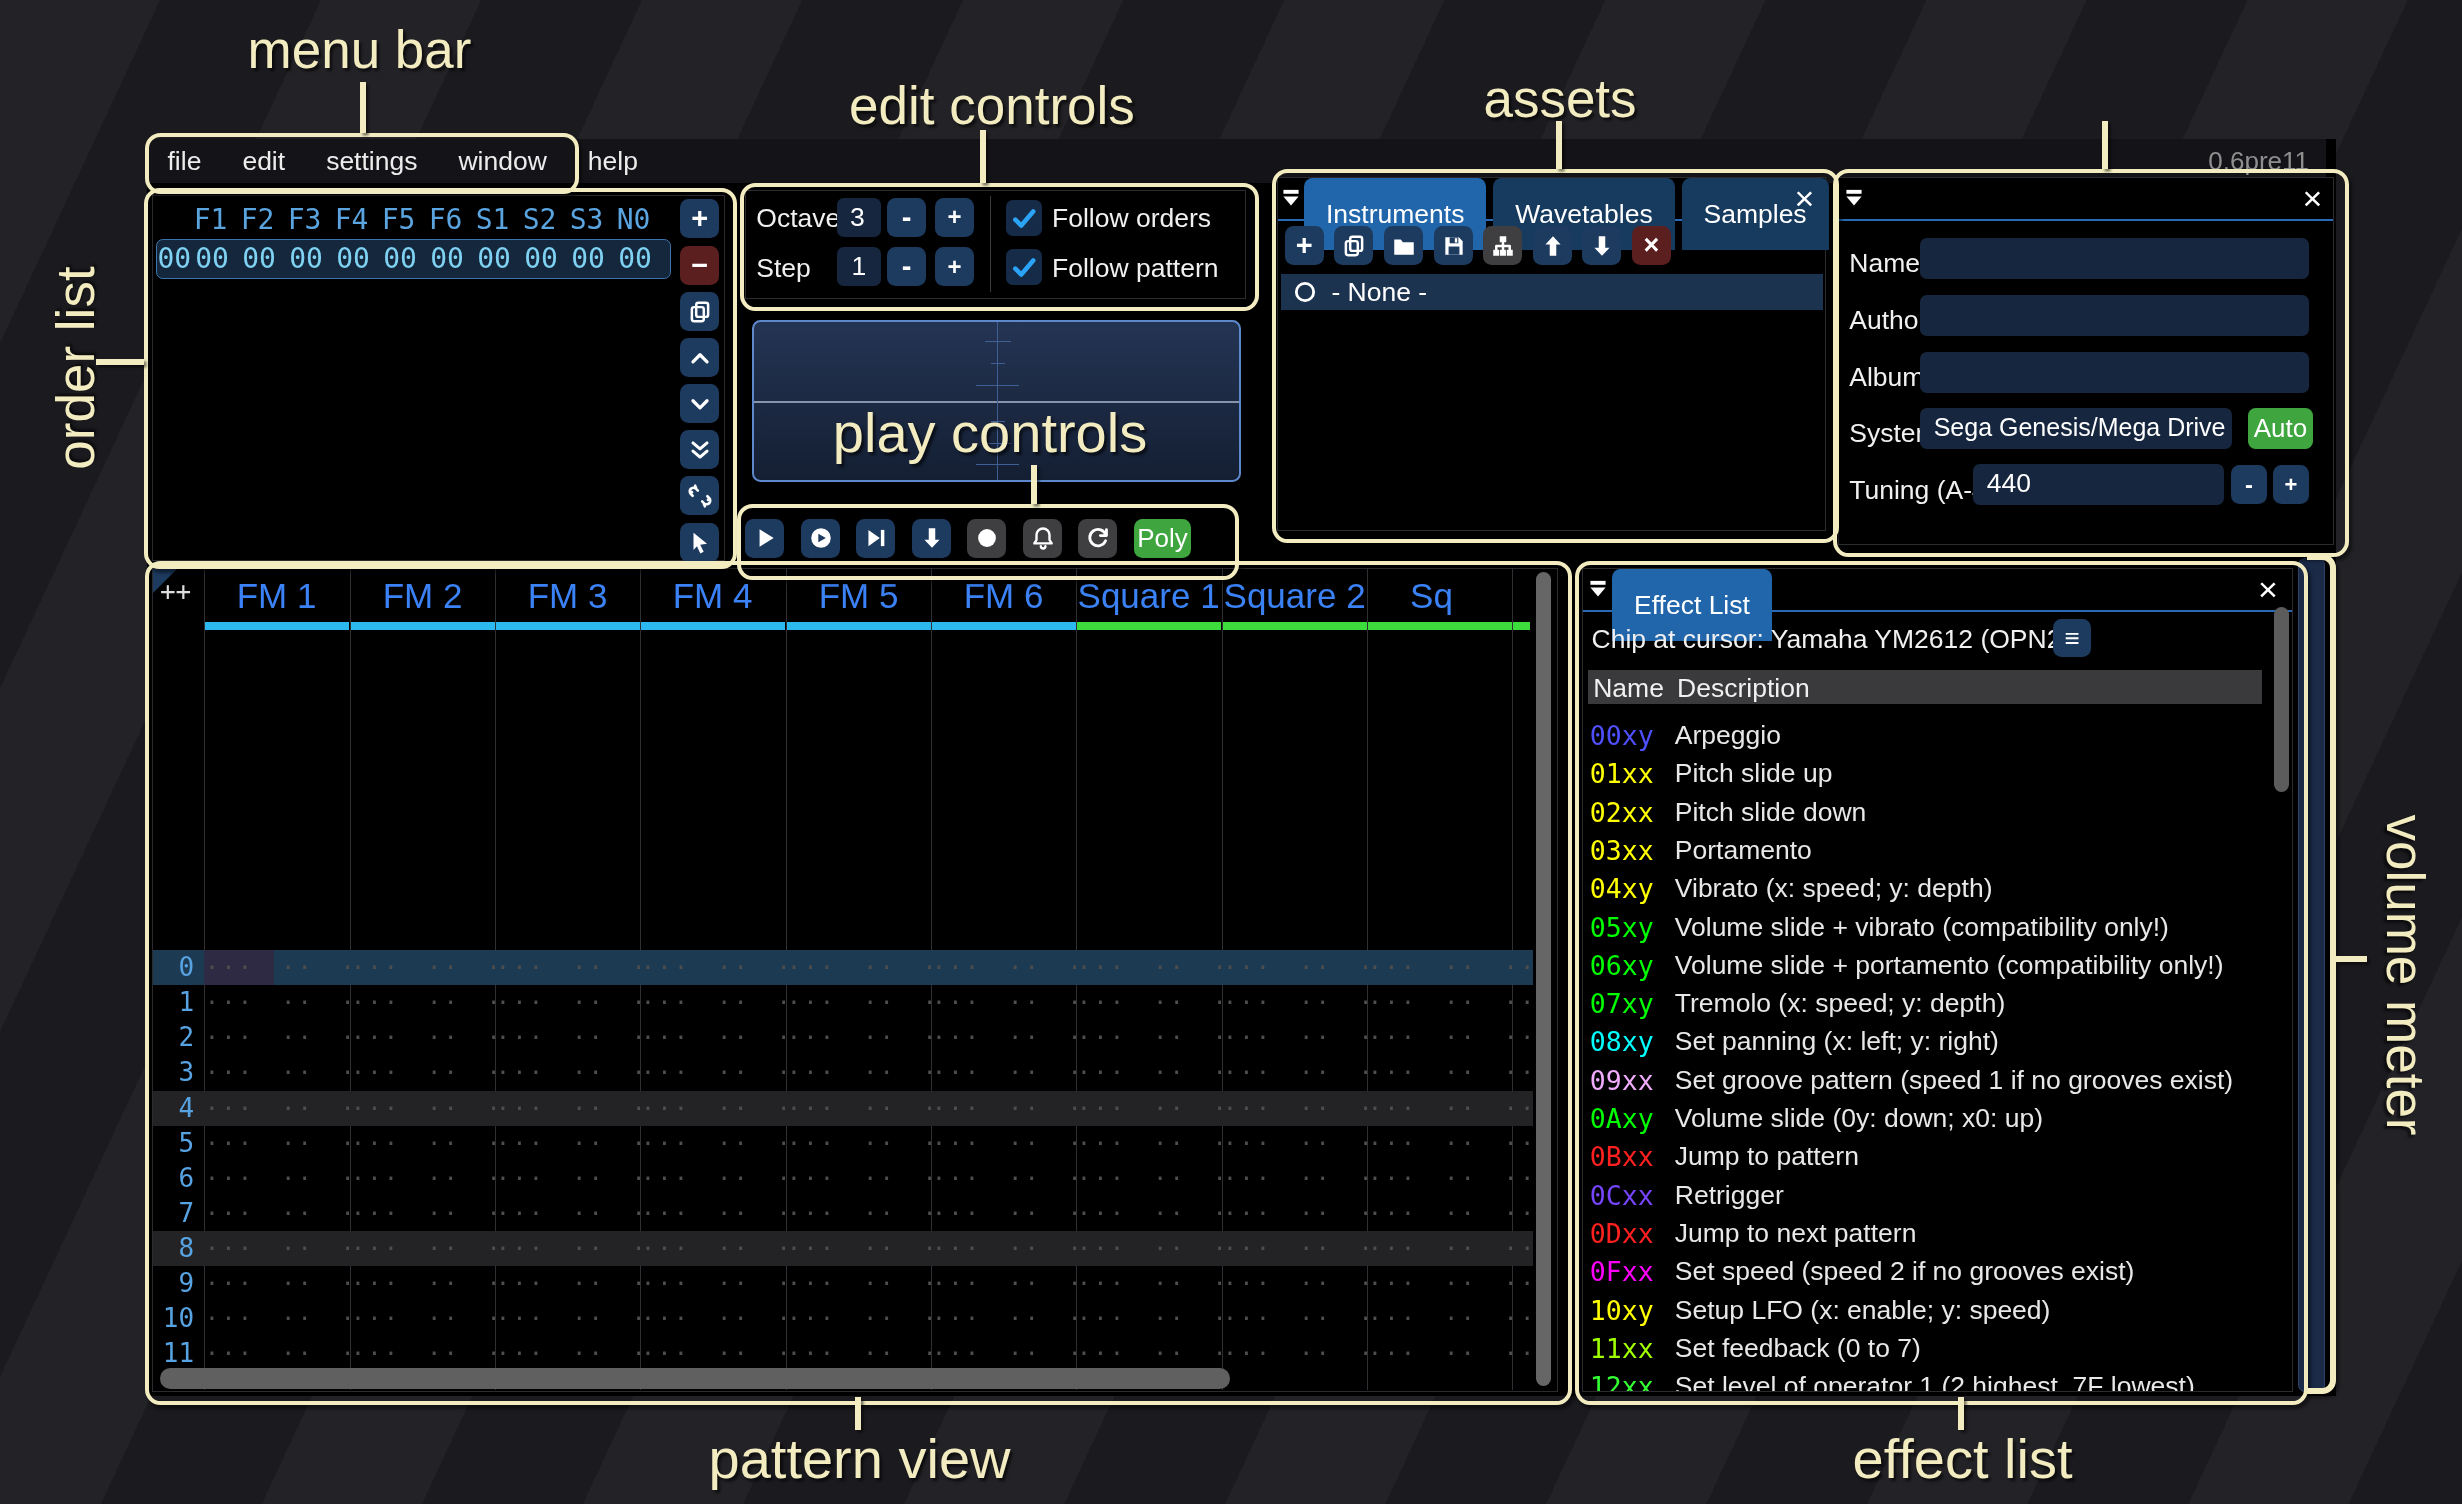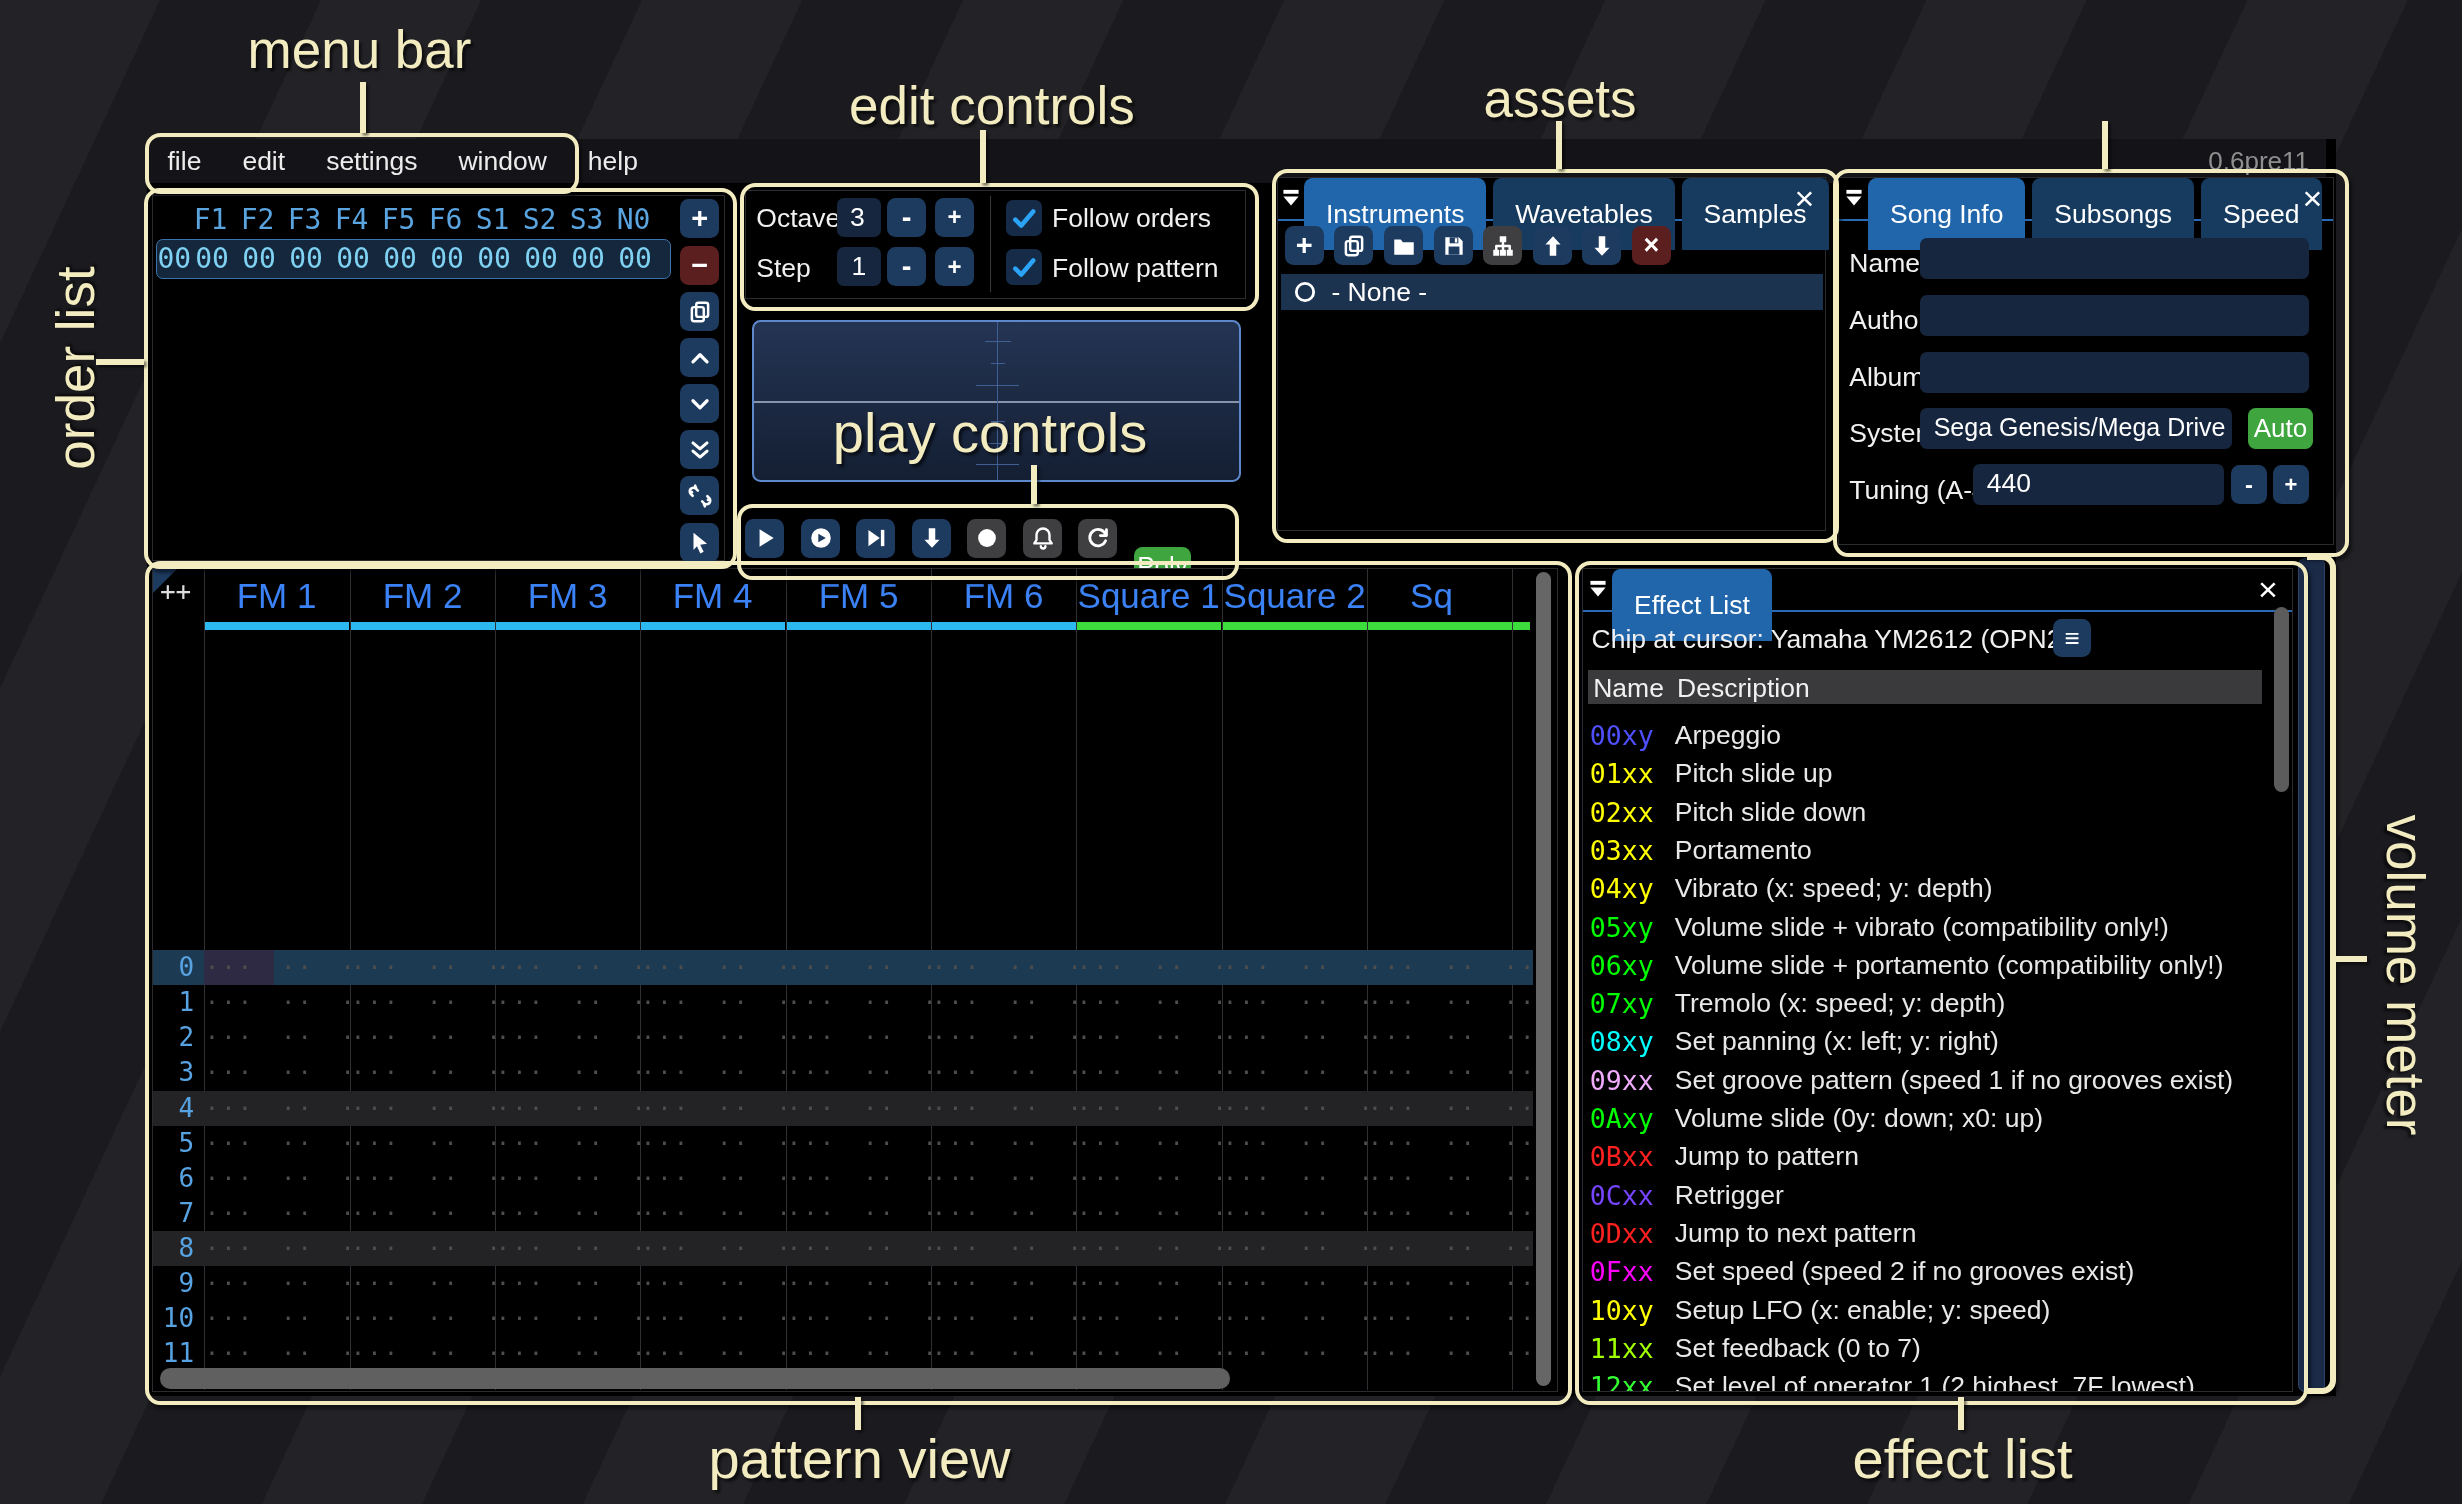--- a/index.html
+++ b/index.html
@@ -218,21 +218,21 @@
             <path d="M12 3.2a6 6 0 0 1 6 6v4.6l2 3.2H4l2-3.2V9.2a6 6 0 0 1 6-6z"></path>
             <path d="M10 19.6a2.1 2.1 0 0 0 4.2 0"></path>
           </svg>
         </div>
         <div class="sbtn gray" style="left: 333px; top: 6.8px;">
           <svg viewBox="0 0 24 24" class="isvg" fill="none" stroke="#fff" stroke-width="2.6" stroke-linecap="round" stroke-linejoin="round">
             <path d="M19.3 9.5A7.6 7.6 0 1 0 19 14.6"></path>
             <path d="M19.8 4.2v5.6h-5.6"></path>
           </svg>
         </div>
-        <div class="sbtn green" style="left: 389px; top: 6.8px; width: 57px; margin-top: 28px;">
+        <div class="sbtn green" style="left: 389px; top: 6.8px; width: 57px;">
           <span style="color:#fff;font-size:26px;">Poly</span>
         </div>
       </div>
 
     <div class="win" id="assets-win" style="left:1130px;top:38px;width:549px;height:354px;">
       <div class="tabbar">
         <div class="collapse-btn" id="assets-collapse">
             <svg viewBox="0 0 24 24" class="isvg" fill="none" stroke="#fff" stroke-width="2.3" stroke-linecap="round" stroke-linejoin="round">
               <rect x="5" y="4.5" width="14" height="3.6" fill="#fff" stroke="none"></rect>
               <path d="M5 10.5h14L12 19z" fill="#fff" stroke="none"></path>
@@ -302,25 +302,20 @@
     </div>
 
     <div class="win" id="songinfo-win" style="left:1691px;top:38px;width:496px;height:368px;">
       <div class="tabbar">
         <div class="collapse-btn" id="songinfo-collapse">
             <svg viewBox="0 0 24 24" class="isvg" fill="none" stroke="#fff" stroke-width="2.3" stroke-linecap="round" stroke-linejoin="round">
               <rect x="5" y="4.5" width="14" height="3.6" fill="#fff" stroke="none"></rect>
               <path d="M5 10.5h14L12 19z" fill="#fff" stroke="none"></path>
             </svg>
           </div>
-        <span id="songinfo-tabs" style="display:flex;">
-            <div class="tab active">Song Info</div>
-            <div class="tab">Subsongs</div>
-            <div class="tab">Speed</div>
-          </span>
       </div>
       <div class="close-x" style="right:5.1px;">×</div>
       <div class="flabel" style="left:10.3px;top:70px;">Name</div>
       <div class="input" style="left:81px;top:60px;width:389px;height:41px;">
           <div class="val"></div>
         </div>
       <div class="flabel" style="left:10.3px;top:127px;">Author</div>
       <div class="input" style="left:81px;top:117px;width:389px;height:41px;">
           <div class="val"></div>
         </div>

